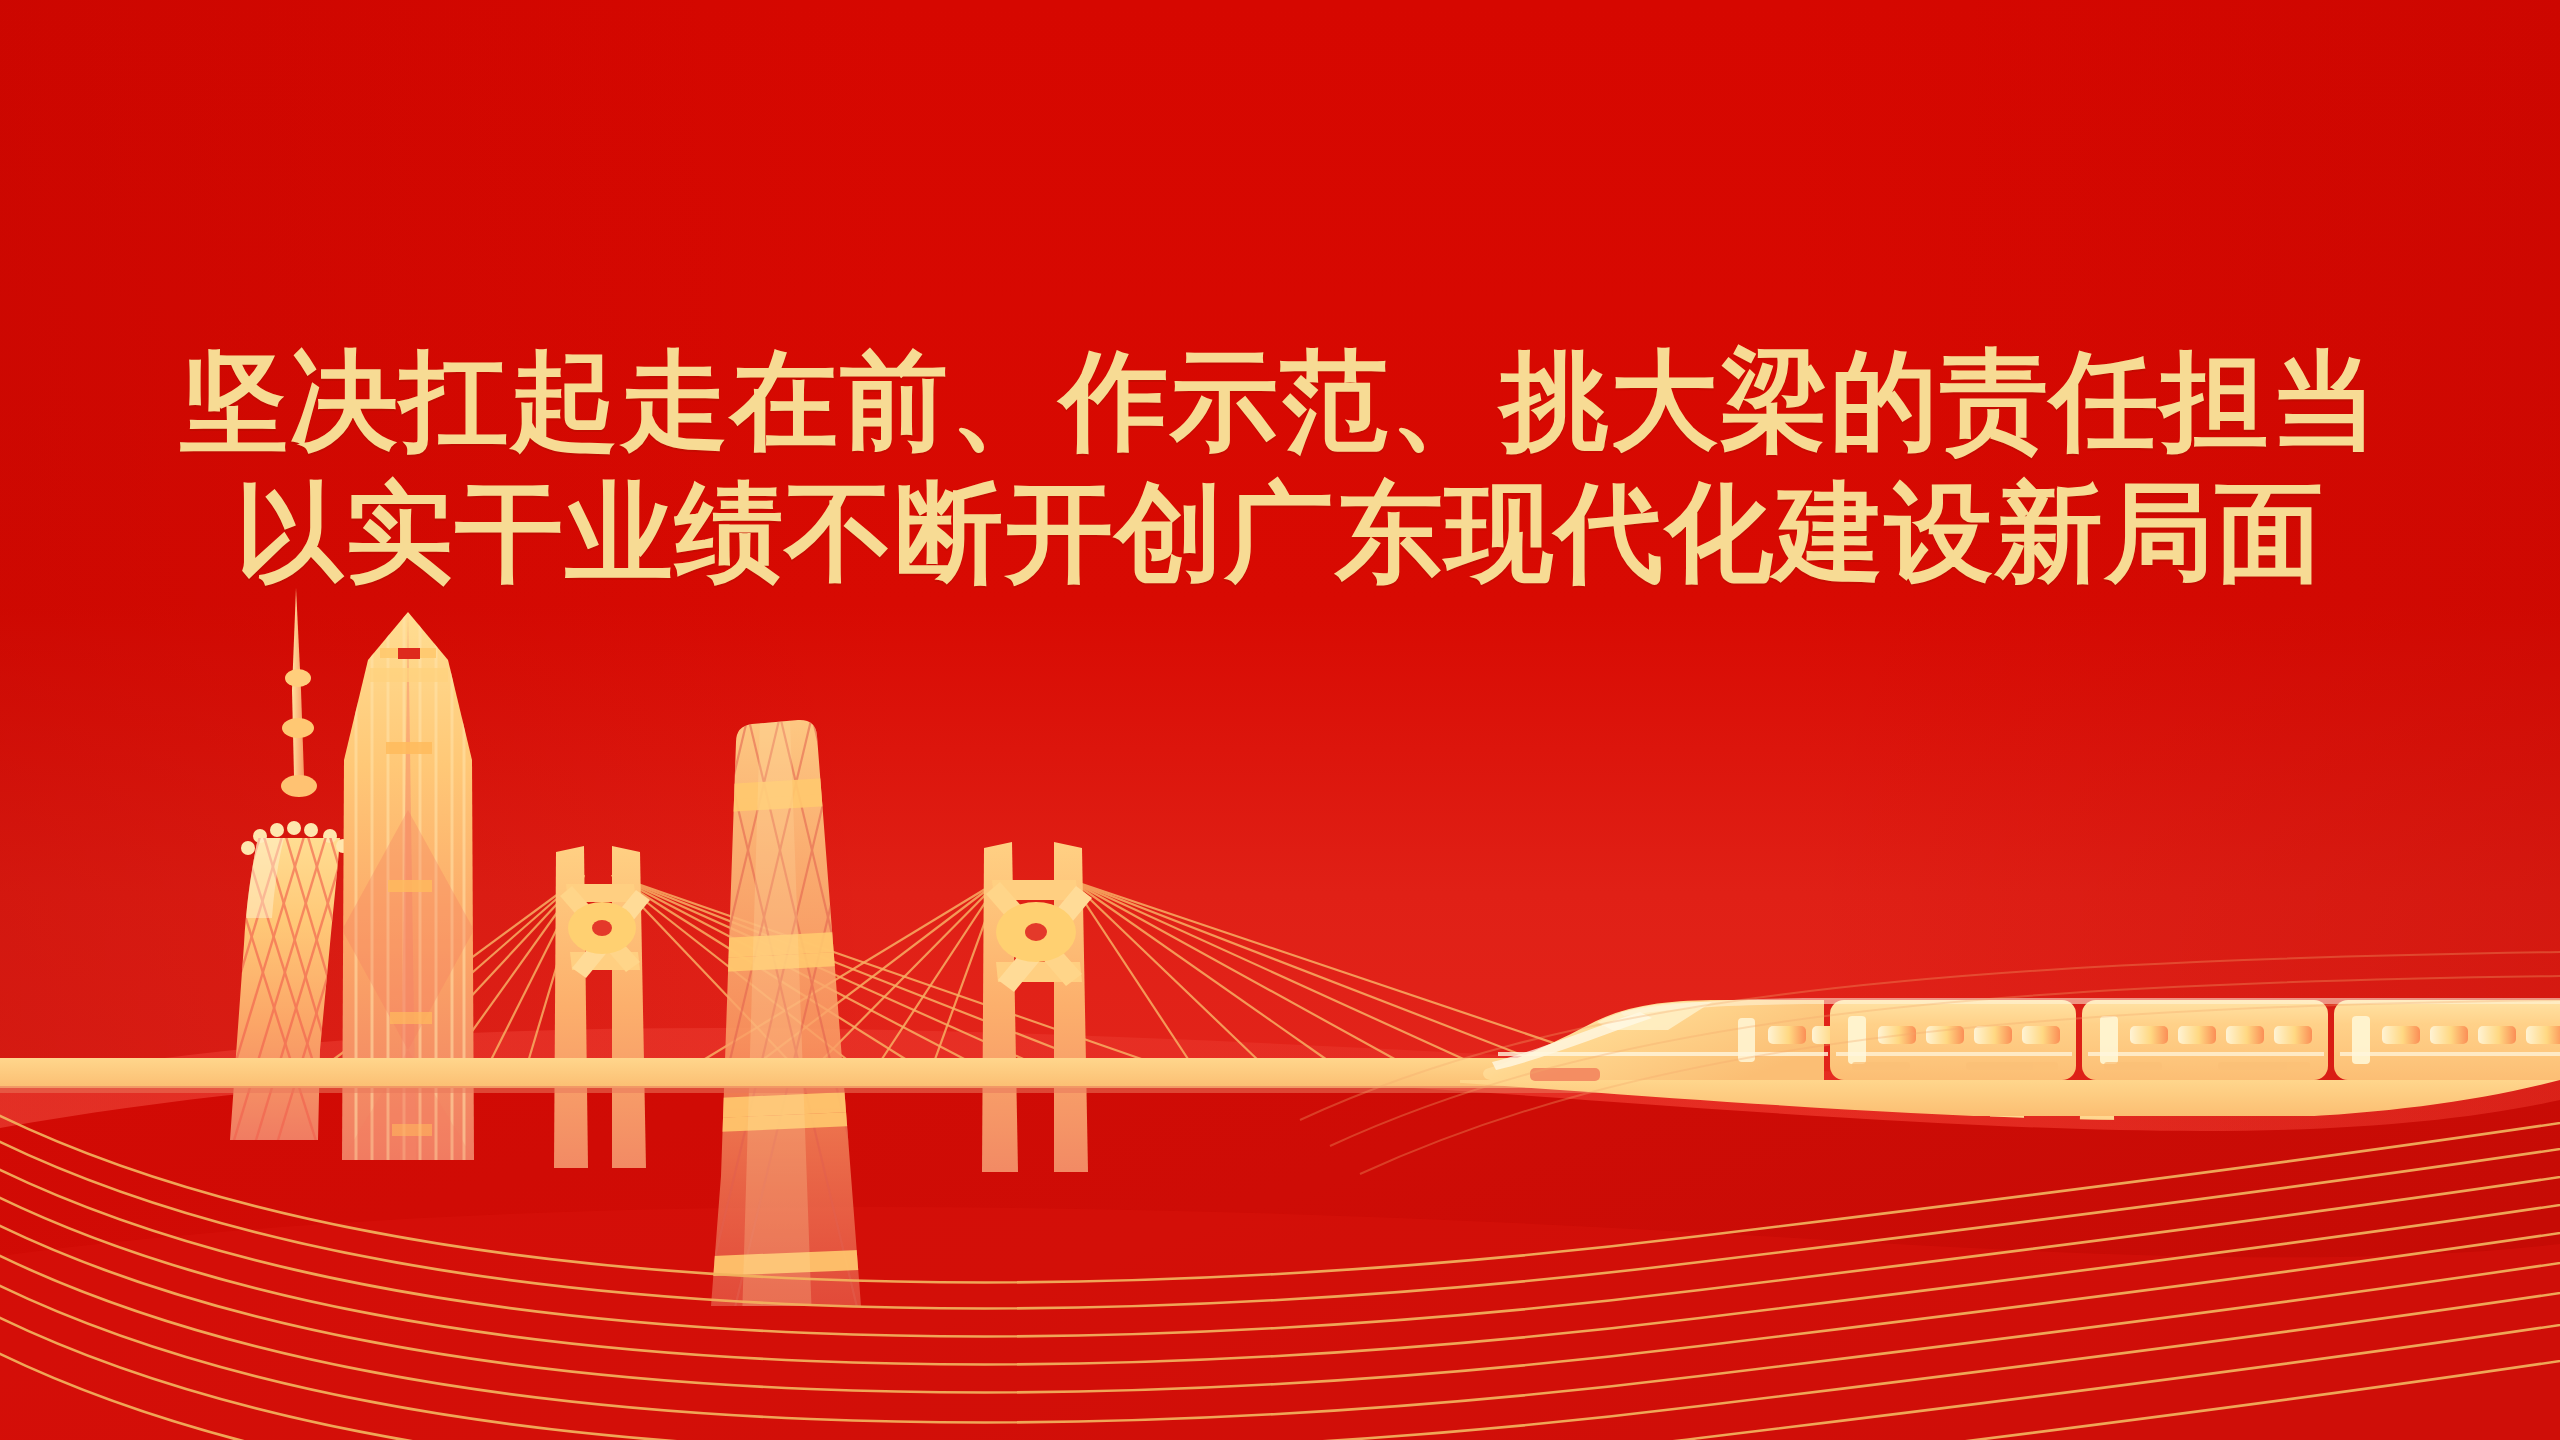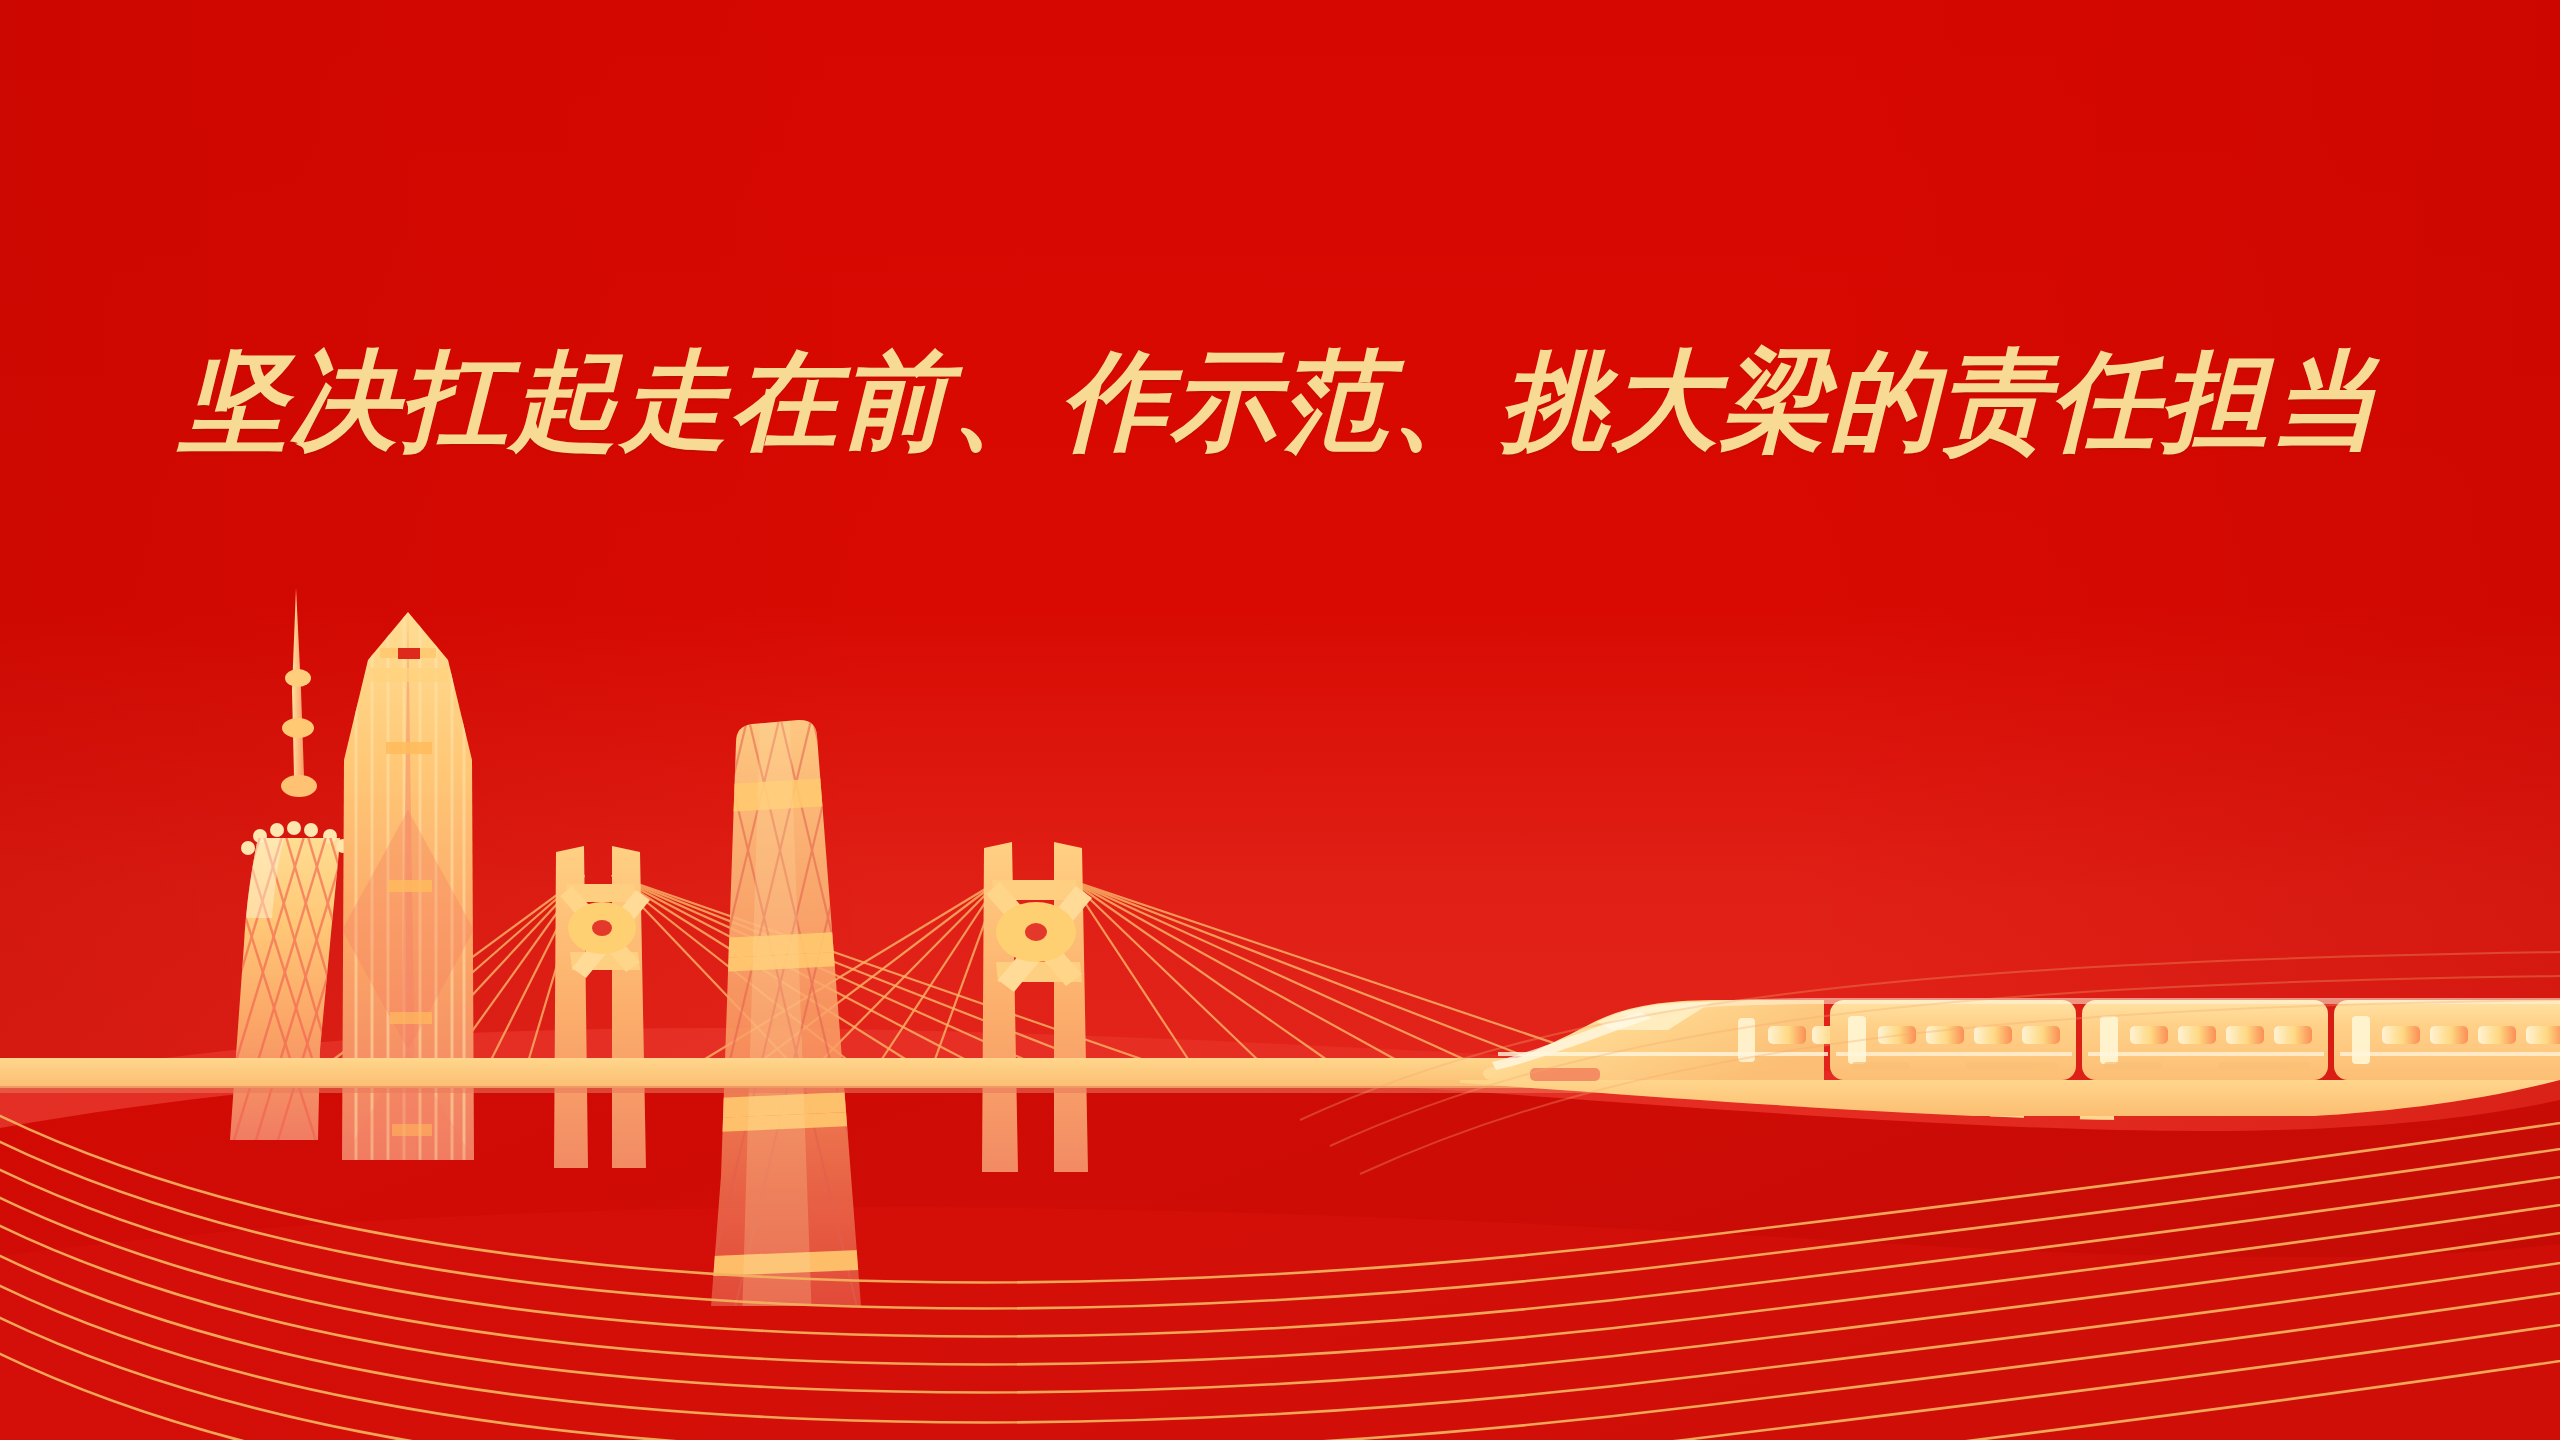--- a/index.html
+++ b/index.html
@@ -3,21 +3,20 @@
 <meta charset="utf-8">
 <title>banner</title>
 <style>
   html,body{margin:0;padding:0;background:#000;}
   #stage{
     position:relative;
     width:2560px;height:1440px;
     overflow:hidden;
     font-family:"Liberation Serif","DejaVu Serif",serif;
     background:#0c4a6e;
-    font-style:italic;
   }
   #bg-svg,#art-svg{position:absolute;inset:0;width:2560px;height:1440px;display:block;}
   #headline{
     position:absolute;
     left:0;right:0;top:336px;
     text-align:center;
     z-index:5;
     pointer-events:none;
   }
   .hl-line{
@@ -372,15 +371,16 @@
 
     <g stroke="#F4A86B" fill="none" stroke-width="2" opacity=".32">
       <path d="M1300,1120 C1560,1000 1900,962 2560,952"></path>
       <path d="M1330,1146 C1600,1022 1940,984 2560,976"></path>
       <path d="M1360,1174 C1640,1046 1980,1008 2560,1000"></path>
     </g>
   </svg>
 
   <div id="headline">
     <span class="hl-line">坚决扛起走在前、作示范、挑大梁的责任担当</span>
+    <span class="hl-line">以实干业绩不断开创广东现代化建设新局面</span>
   </div>
 
 </div>
 
 </body></html>

